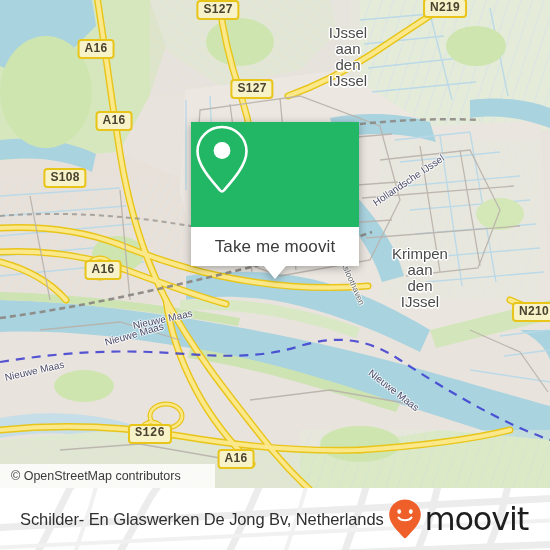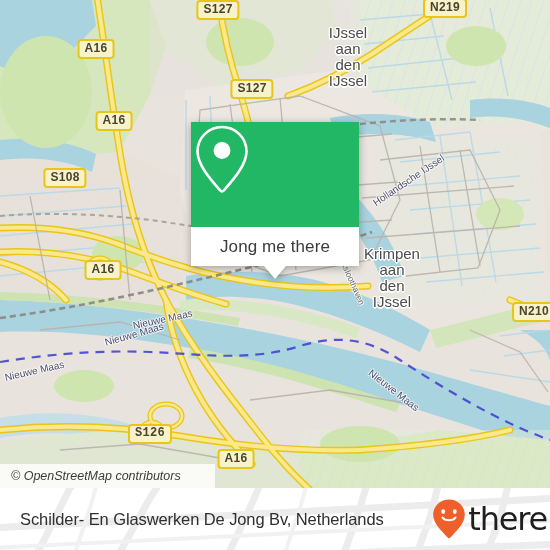--- a/index.html
+++ b/index.html
@@ -96,32 +96,32 @@
 
   
   .attrib{
     position:absolute;left:0;top:464px;
     height:24px;min-width:215px;
     background:rgba(255,255,255,.82);
     display:flex;align-items:center;
     padding:0 9px 0 11px;
     box-sizing:border-box;
   }
-  .attrib span{font-size:12.5px;color:#3a3a3a;font-style:italic;}
+  .attrib span{font-size:12.5px;color:#3a3a3a;}
 
   
   .footer{
     position:absolute;left:0;top:488px;width:550px;height:62px;
     background:#ffffff;overflow:hidden;
   }
   .footer .bgmap{position:absolute;left:0;top:-40px;opacity:1;}
   .footer-inner{
     position:relative;height:100%;
     display:flex;align-items:center;justify-content:space-between;
-    padding:0 3px 0 20px;box-sizing:border-box;
+    padding:0 22px 0 20px;box-sizing:border-box;
   }
   .footer-title{
     font-size:16.5px;color:#2f2f2f;white-space:nowrap;letter-spacing:-.1px;
   }
   .brand{display:flex;align-items:center;gap:2px;}
   .brand-word{
     font-size:32px;color:#1e1e1e;letter-spacing:-1.2px;
     font-family:"DejaVu Sans","Liberation Sans",sans-serif;
     line-height:32px;font-weight:500;
   }
@@ -297,21 +297,21 @@
     <div class="shield" style="left:534px;top:312px;">N210</div>
     <div class="shield" style="left:150px;top:434px;font-family:Liberation Mono, monospace;">S126</div>
     <div class="shield" style="left:236px;top:459px;">A16</div>
 
     <div class="placelabel" style="left:348px;top:25px;">
       <div>IJssel</div>
       <div>aan</div>
       <div>den</div>
       <div>IJssel</div>
     </div>
-    <div class="placelabel" style="left:392px;top:246px;">
+    <div class="placelabel" style="left:420px;top:246px;">
       <div>Krimpen</div>
       <div>aan</div>
       <div>den</div>
       <div>IJssel</div>
     </div>
 
     <div class="waterlabel" style="left:374px;top:198px;transform:rotate(-34deg);transform-origin:0 50%;">Hollandsche IJssel</div>
     <div class="waterlabel" style="left:5px;top:372px;transform:rotate(-13deg);transform-origin:0 50%;">Nieuwe Maas</div>
     <div class="waterlabel" style="left:105px;top:337px;transform:rotate(-16deg);transform-origin:0 50%;">Nieuwe Maas</div>
     <div class="waterlabel" style="left:133px;top:320px;transform:rotate(-12deg);transform-origin:0 50%;">Nieuwe Maas</div>
@@ -320,21 +320,21 @@
     <div class="streetlabel" style="left:344px;top:258px;transform:rotate(66deg);transform-origin:0 50%;">ksloothaven</div>
 
     <div class="callout">
       <div class="callout-top">
         <svg class="pin-svg" width="62" height="74" viewBox="0 0 62 74">
           <path d="M31 5 C17.5 5 6.5 15.8 6.5 29.2 C6.5 43 20 58 29.2 68.5 C30.2 69.6 31.8 69.6 32.8 68.5 C42 58 55.5 43 55.5 29.2 C55.5 15.8 44.5 5 31 5 Z" fill="none" stroke="#ffffff" stroke-width="2.6"></path>
           <circle cx="31" cy="28.5" r="8.4" fill="#ffffff"></circle>
         </svg>
       </div>
       <div class="callout-bottom">
-        <span class="cta">Jong me there</span>
+        <span class="cta">Take me moovit</span>
         <span class="callout-tail"></span>
       </div>
     </div>
 
     <div class="attrib">
       <span>© OpenStreetMap contributors</span>
     </div>
   </div>
 
   <div class="footer">
@@ -357,18 +357,18 @@
     </svg>
     <div class="footer-inner">
       <div class="footer-title">Schilder- En Glaswerken De Jong Bv, Netherlands</div>
       <div class="brand">
         <svg width="34" height="42" viewBox="0 0 34 42">
           <path d="M17 1.5 C8.2 1.5 1.2 8.3 1.2 16.8 C1.2 25.6 10.2 33.4 15.6 39.6 C16.3 40.4 17.7 40.4 18.4 39.6 C23.8 33.4 32.8 25.6 32.8 16.8 C32.8 8.3 25.8 1.5 17 1.5 Z" fill="#ef5f2a"></path>
           <ellipse cx="11.2" cy="13.6" rx="1.9" ry="2.3" fill="#ffffff"></ellipse>
           <ellipse cx="22.8" cy="13.6" rx="1.9" ry="2.3" fill="#ffffff"></ellipse>
           <path d="M10.5 19.5 C13 23.2 21 23.2 23.5 19.5" stroke="#ffffff" stroke-width="2.1" fill="none" stroke-linecap="round"></path>
         </svg>
-        <span class="brand-word">there</span>
+        <span class="brand-word">moovit</span>
       </div>
     </div>
   </div>
 
 </div>
 
 </body></html>

